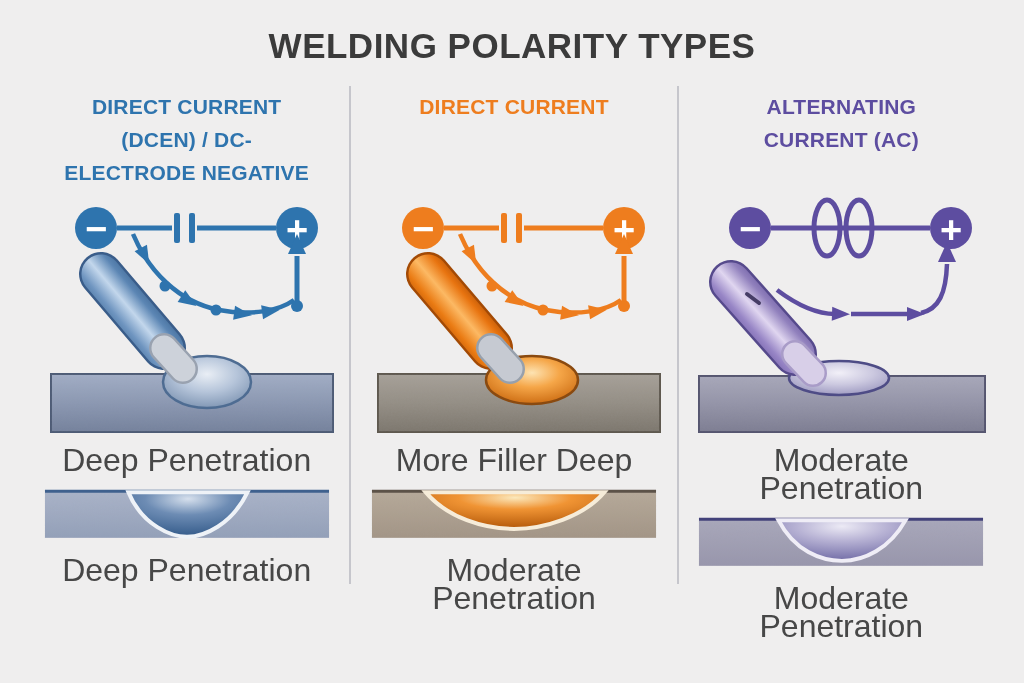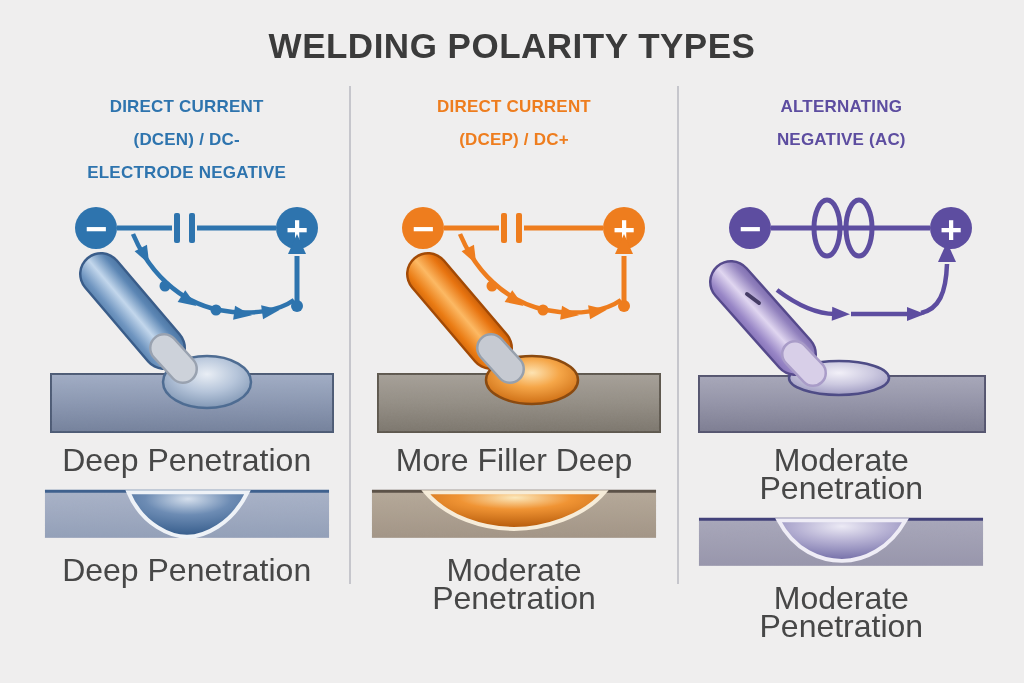--- a/index.html
+++ b/index.html
@@ -22,21 +22,21 @@
   .column{flex:1 1 0;min-width:0;display:flex;flex-direction:column;align-items:center;}
   .col-1{--accent:var(--accent-1,#2e74ae);}
   .col-2{--accent:var(--accent-2,#ee7d1e);}
   .col-3{--accent:var(--accent-3,#5d4da0);}
   .vdivider{
     width:2px;height:498px;margin-top:6px;flex:0 0 2px;
     background:var(--divider-color,#c6c6cc);
   }
   .col-heading{
     margin:0;padding-top:10px;min-height:100px;text-align:center;
-    font-size:17px;font-weight:bold;line-height:33px;letter-spacing:.2px;
+    font-size:21px;font-weight:bold;line-height:33px;letter-spacing:.2px;
     color:var(--accent);
   }
   .figure{width:300px;height:246px;display:block;color:var(--accent);}
   .weld-label{
     margin:10px 0 2px;text-align:center;
     font-size:32px;line-height:28px;color:var(--label-color,#474747);
   }
   .weld-label.bottom{margin-top:14px;}
   .cross{width:288px;height:58px;display:block;margin-top:8px;}
   .defs-holder{position:absolute;width:0;height:0;overflow:hidden;}
@@ -200,21 +200,20 @@
         <path d="M86 8 C 100 42, 130 53, 145 53 C 162 53, 190 41, 206 8 Z" fill="url(#b1)" stroke="#eef2f7" stroke-width="4"></path>
       </svg>
       <p class="weld-label bottom">Deep Penetration</p>
     </section>
 
     <div class="vdivider"></div>
 
     <section class="column col-2">
       <h2 class="col-heading">
         <span style="display:block">DIRECT CURRENT</span>
-        <span style="display:block">(DCEP) / DC+</span>
       </h2>
       <svg class="figure" viewBox="0 0 300 246">
         <g>
           <line x1="80" y1="38" x2="135" y2="38" stroke="currentColor" stroke-width="5"></line>
           <g>
             <rect x="137" y="23" width="6" height="30" rx="2" fill="currentColor"></rect>
             <rect x="152" y="23" width="6" height="30" rx="2" fill="currentColor"></rect>
           </g>
           <line x1="160" y1="38" x2="239" y2="38" stroke="currentColor" stroke-width="5"></line>
           <g>
@@ -258,21 +257,21 @@
         <path d="M56 8 C 78 34, 115 45, 145 45 C 175 45, 215 33, 236 8 Z" fill="url(#b2)" stroke="#f6ecd9" stroke-width="4"></path>
       </svg>
       <p class="weld-label bottom">Moderate Penetration</p>
     </section>
 
     <div class="vdivider"></div>
 
     <section class="column col-3">
       <h2 class="col-heading">
         <span style="display:block">ALTERNATING</span>
-        <span style="display:block">NEGATIVE (AC)</span>
+        <span style="display:block">CURRENT (AC)</span>
         <span style="display:block"></span>
       </h2>
       <svg class="figure" viewBox="0 0 300 246">
         <g>
           <line x1="80" y1="38" x2="239" y2="38" stroke="currentColor" stroke-width="5"></line>
           <g>
             <ellipse cx="136" cy="38" rx="13" ry="28" fill="none" stroke="currentColor" stroke-width="5"></ellipse>
             <ellipse cx="168" cy="38" rx="13" ry="28" fill="none" stroke="currentColor" stroke-width="5"></ellipse>
           </g>
           <g>

